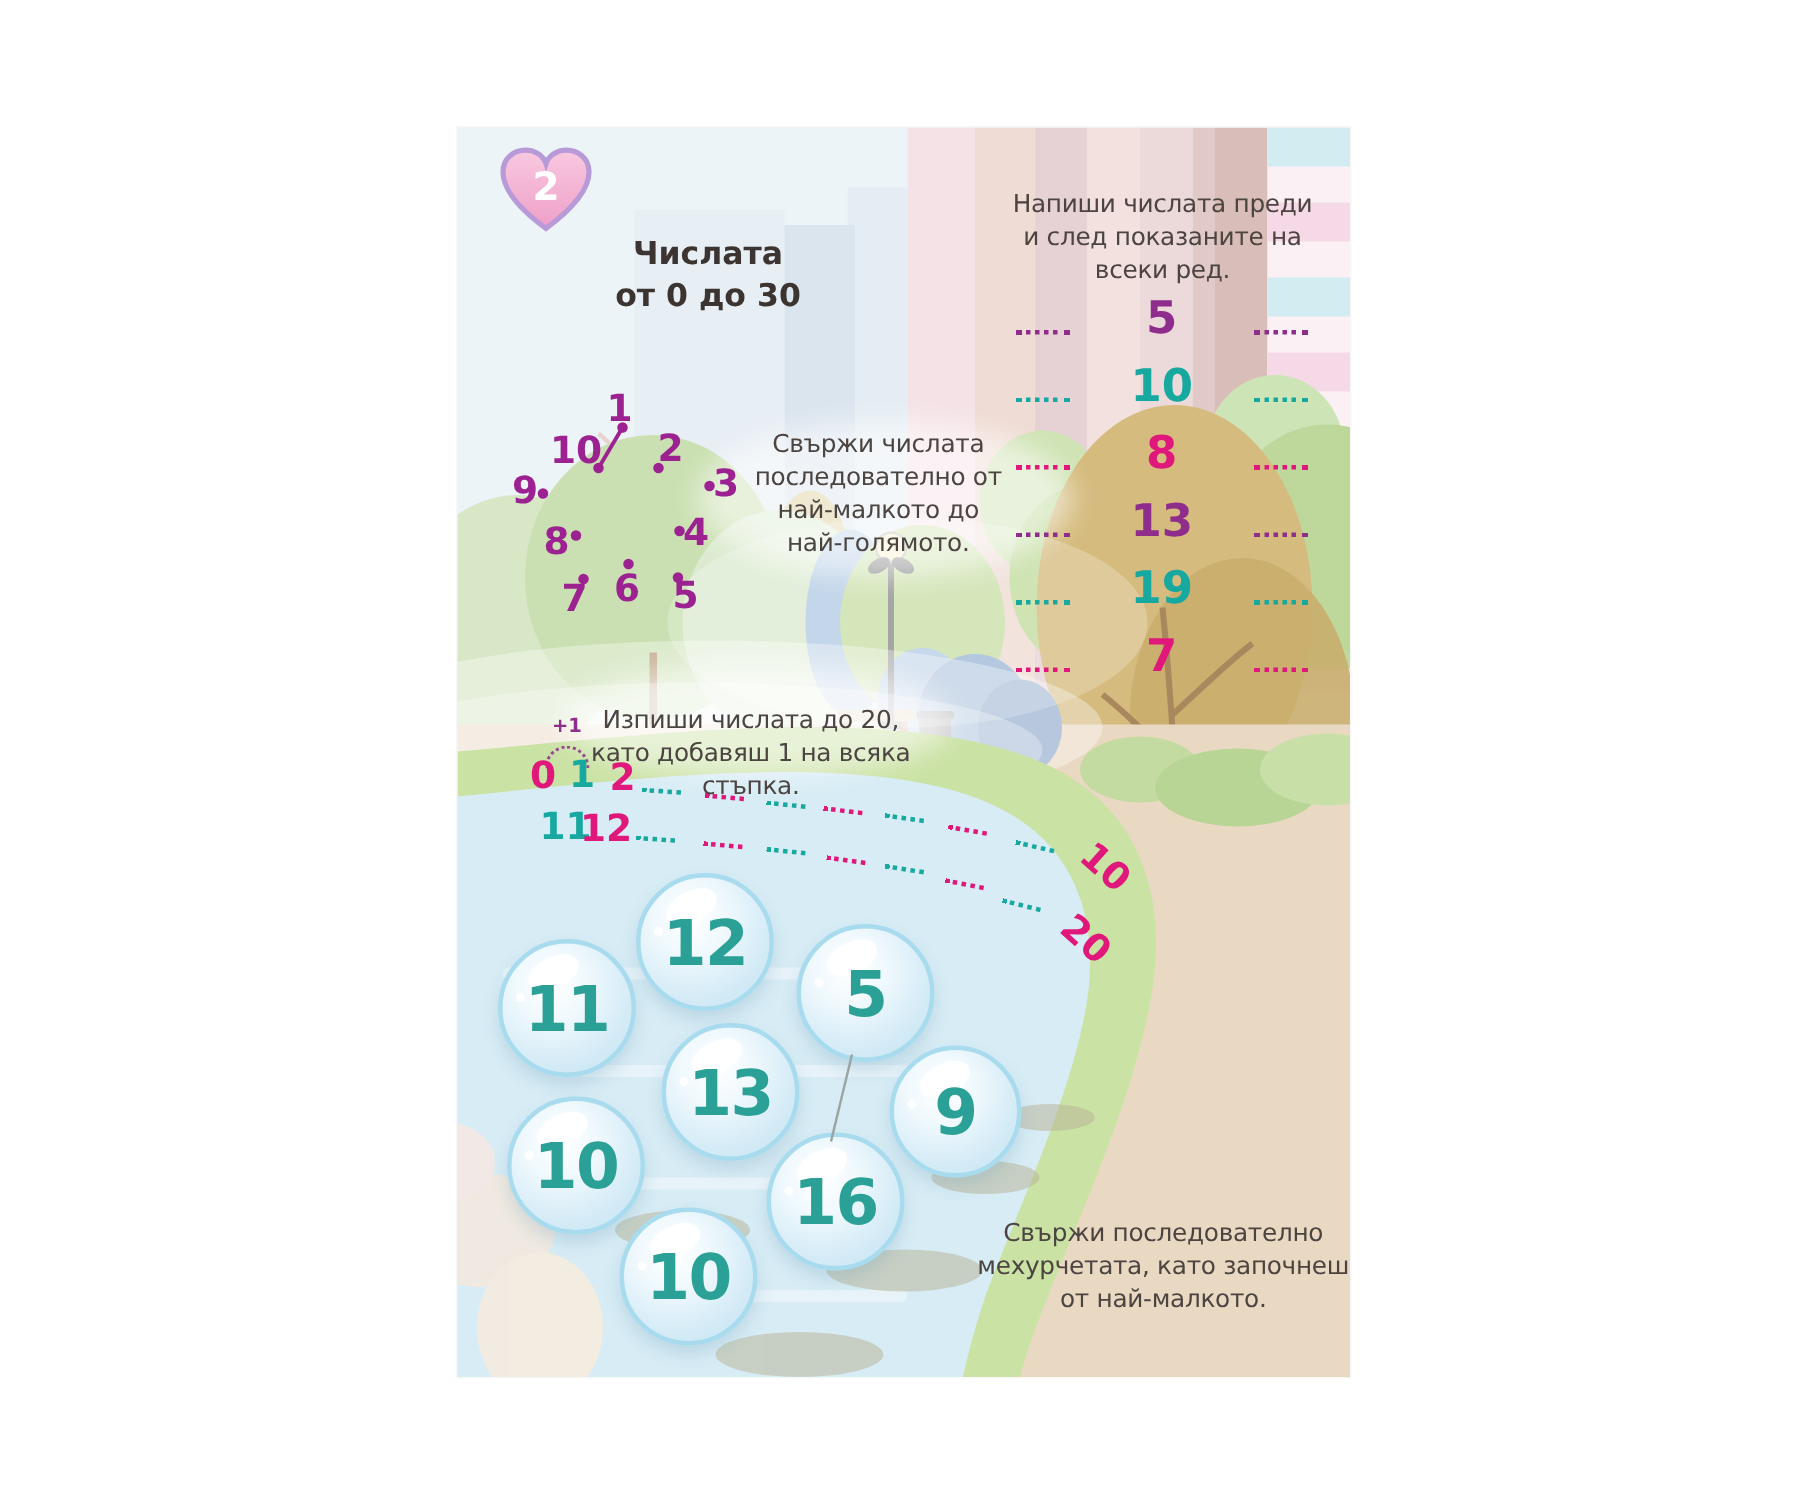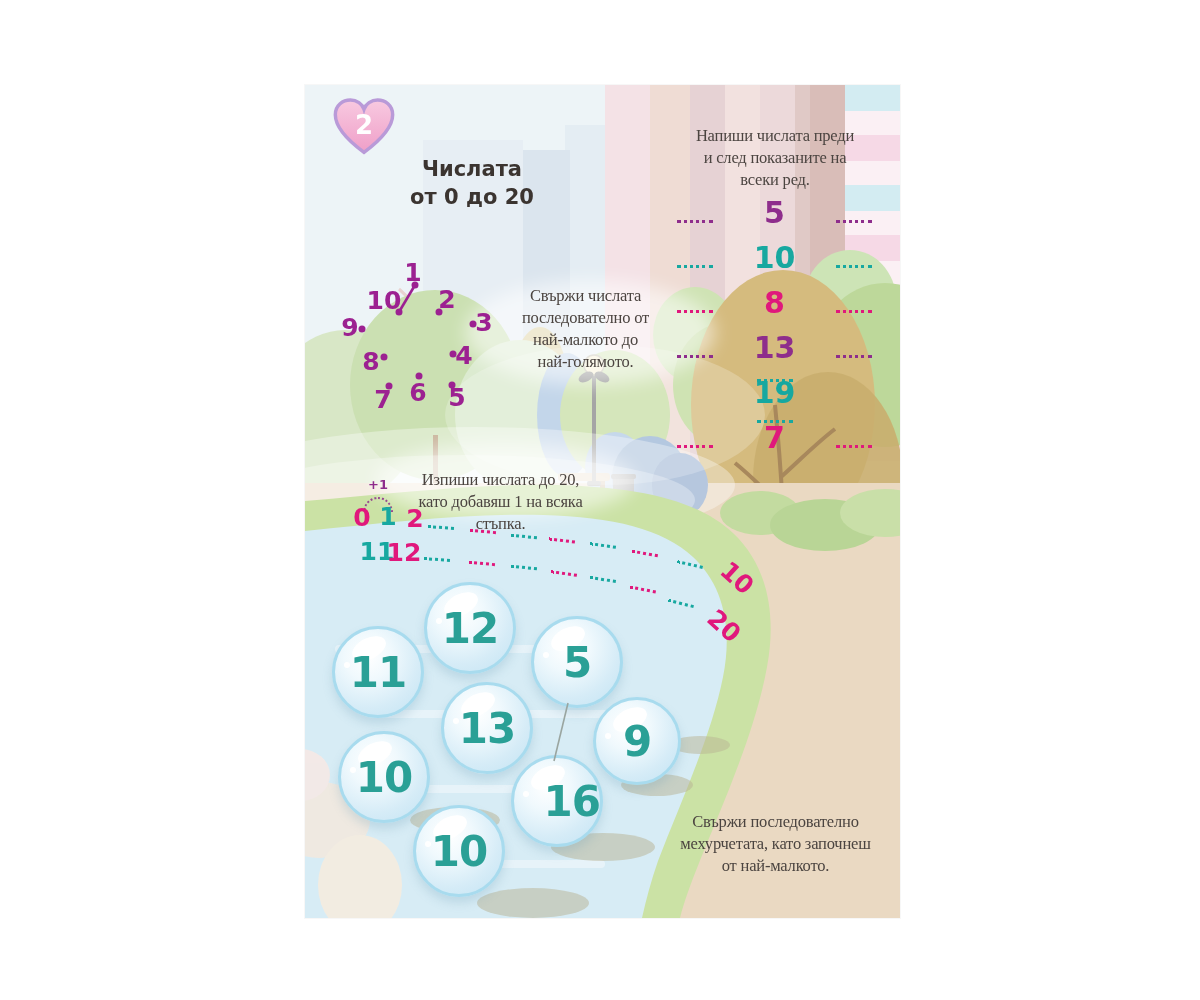--- a/index.html
+++ b/index.html
@@ -6,21 +6,21 @@
   html,body { width:1200px; height:1000px; background:#ffffff; font-family:"DejaVu Sans", sans-serif; }
   :root{
     --pink:#e0187c; --teal:#17a8a0; --purple:#8e2d8c; --cd:#9c2191;
     --ink:#4b4440; --bubble-num:#2aa096;
   }
   .page{ position:absolute; left:305px; top:85px; width:595px; height:833px; overflow:hidden; background:#edf4f7; box-shadow:0 0 0 1px rgba(0,0,0,0.03); }
   .scene{ position:absolute; inset:0; }
   .abs{ position:absolute; }
   .abs-c{ position:absolute; transform:translate(-50%,-50%); white-space:nowrap; }
 
-  .instr{ position:absolute; white-space:pre-line; text-align:center; color:var(--ink); font-size:16.5px; line-height:1.34; letter-spacing:-0.2px;font-family:Liberation Serif, serif; }
+  .instr{ position:absolute; white-space:pre-line; text-align:center; color:var(--ink); font-size:16.5px; line-height:1.34; letter-spacing:-0.2px; }
   .haze{ position:absolute; background:rgba(255,255,255,0.55); border-radius:50%; filter:blur(9px); }
 
   .heart-wrap{ position:absolute; left:27px; top:12px; width:64px; height:60px; }
   .heart-num{ position:absolute; left:50%; top:46%; transform:translate(-50%,-50%); color:#fff; font-size:26px; font-weight:700; }
 
   .title{ position:absolute; left:47px; top:70px; width:240px; text-align:center; white-space:pre-line; color:#3b3430; font-size:21px; line-height:1.35; font-weight:700; }
 
   
   .cd-num{ color:var(--cd); font-size:25px; font-weight:700; }
   .cd-dot{ position:absolute; width:7px; height:7px; border-radius:50%; background:var(--cd); transform:translate(-50%,-50%); }
@@ -189,21 +189,21 @@
           <linearGradient id="heartg2" x1="0" y1="0" x2="0" y2="1">
         <stop offset="0" stop-color="#f8c9e0"></stop>
             <stop offset="1" stop-color="#ef9fc8"></stop>
       </linearGradient>
         </defs>
     </svg>
     <span class="heart-num">2</span>
   </div>
 
   <div class="title">Числата
-от 0 до 20</div>
+от 0 до 30</div>
 
   <div class="instr" style="left:168px;top:200px;width:225px;">Свържи числата
 последователно от
 най-малкото до
 най-голямото.</div>
 
   <span class="abs-c cd-num" style="left:108px;top:187px;">1</span>
   <span class="abs-c cd-num" style="left:142px;top:214px;">2</span>
   <span class="abs-c cd-num" style="left:179px;top:237px;">3</span>
   <span class="abs-c cd-num" style="left:159px;top:270px;">4</span>
@@ -242,21 +242,21 @@
   <div class="ba-row" style="top:195px;">
     <div class="ba-blank" style="color: rgb(224, 24, 124);"></div>
     <span class="ba-num" style="color: rgb(224, 24, 124);">8</span>
     <div class="ba-blank" style="color: rgb(224, 24, 124);"></div>
   </div>
   <div class="ba-row" style="top:240px;">
     <div class="ba-blank" style="color: rgb(142, 45, 140);"></div>
     <span class="ba-num" style="color: rgb(142, 45, 140);">13</span>
     <div class="ba-blank" style="color: rgb(142, 45, 140);"></div>
   </div>
-  <div class="ba-row" style="top:285px;flex-direction:column;">
+  <div class="ba-row" style="top:285px;">
     <div class="ba-blank" style="color: rgb(23, 168, 160);"></div>
     <span class="ba-num" style="color: rgb(23, 168, 160);">19</span>
     <div class="ba-blank" style="color: rgb(23, 168, 160);"></div>
   </div>
   <div class="ba-row" style="top:330px;">
     <div class="ba-blank" style="color: rgb(224, 24, 124);"></div>
     <span class="ba-num" style="color: rgb(224, 24, 124);">7</span>
     <div class="ba-blank" style="color: rgb(224, 24, 124);"></div>
   </div>
 
@@ -303,21 +303,21 @@
     </div>
   <div class="bubble" style="left:136px;top:597px;">
     <span>13</span>
     </div>
   <div class="bubble sm" style="left:288px;top:612px;">
     <span>9</span>
     </div>
   <div class="bubble" style="left:33px;top:646px;">
     <span>10</span>
     </div>
-  <div class="bubble" style="left:206px;top:670px;justify-content:flex-end;">
+  <div class="bubble" style="left:206px;top:670px;">
     <span>16</span>
     </div>
   <div class="bubble" style="left:108px;top:720px;">
     <span>10</span>
     </div>
 
   <div class="instr" style="left:328px;top:726px;width:285px;">Свържи последователно
 мехурчетата, като започнеш
 от най-малкото.</div>
 

